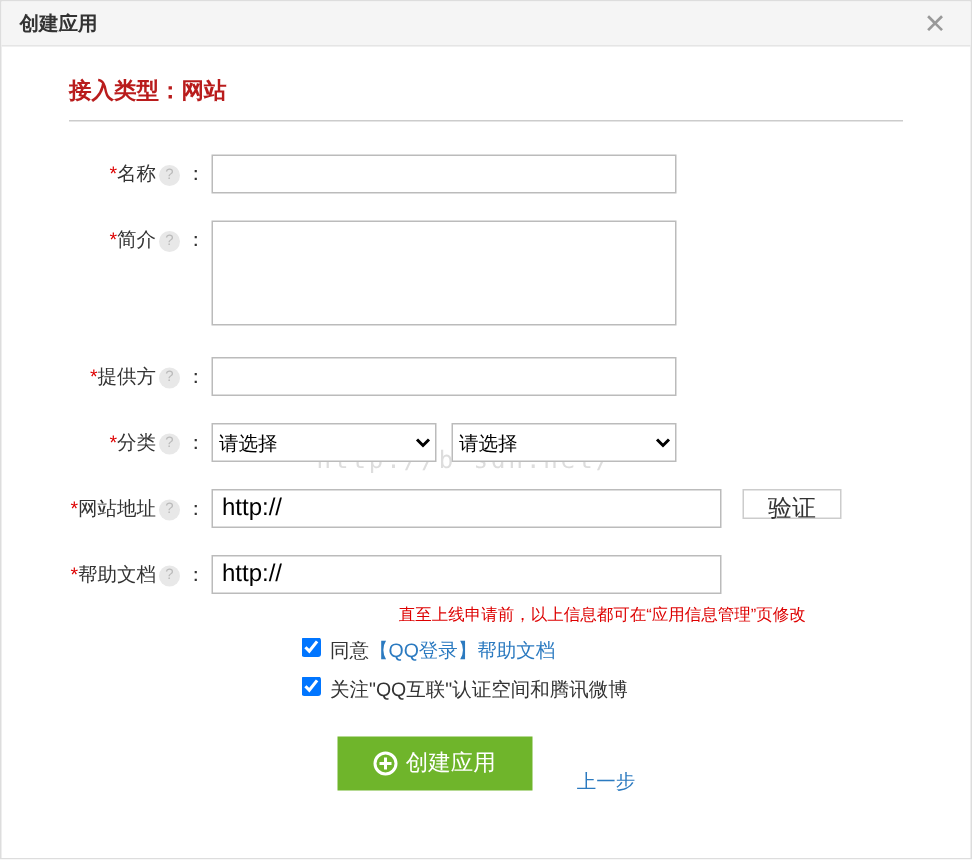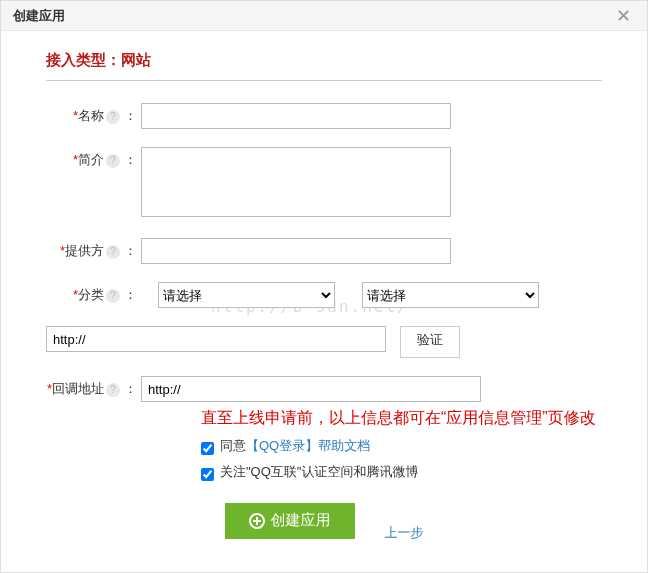--- a/index.html
+++ b/index.html
@@ -78,69 +78,69 @@
       text-align: center;
       vertical-align: middle;
       margin-left: 2px;
     }
     .form-ctrl { flex: 1; }
     .text-input {
       width: 310px;
       height: 26px;
       border: 1px solid #bbb;
       padding: 2px 6px;
-      font-size: 13px;
+      font-size: 16px;
       font-family: inherit;
     }
     .text-input.wide { width: 340px; }
     .textarea-input {
       width: 310px;
       height: 70px;
       border: 1px solid #bbb;
       padding: 4px 6px;
       font-size: 13px;
       font-family: inherit;
       resize: none;
     }
     .select-input {
-      width: 177px;
+      width: 150px;
       height: 26px;
       border: 1px solid #bbb;
       font-size: 13px;
       font-family: inherit;
       background: #fff;
-      margin-left: 17px;
     }
     .select-row { display: flex; gap: 10px; }
     .verify-btn {
       display: inline-block;
       border: 1px solid #ccc;
       background: #fff;
-      height: 32px;
+      height: 20px;
       line-height: 26px;
       padding: 0 16px;
       margin-left: 14px;
-      font-size: 13px;
+      font-size: 16px;
       cursor: pointer;
       vertical-align: top;
     }
     .help-doc-link {
       color: #2b7ac0;
       font-size: 12px;
       padding-left: 4px;
     }
     .below-callback-row { margin-left: 99px; }
     .red-note {
       color: #d00;
-      font-size: 16px;
+      font-size: 11px;
       margin: 4px 0 8px 56px;
+      text-align: center;
     }
     .check-row {
       display: flex;
-      align-items: flex-end;
+      align-items: flex-start;
       margin: 8px 0 8px 56px;
       font-size: 13px;
     }
     .check-row input { margin-right: 6px; }
     .blue-link { color: #2b7ac0; }
     .action-row {
       display: flex;
       align-items: center;
       justify-content: center;
       margin-top: 18px;
@@ -242,28 +242,31 @@
         <select class="select-input">
           <option>请选择</option>
         </select>
         <select class="select-input">
           <option>请选择</option>
         </select>
       </div>
     </div>
 
     <div class="form-row">
+      <div class="form-label">
+        <span class="req">*</span><span>网站地址</span><span class="help-q">?</span><span class="colon">：</span>
+      </div>
       <div class="form-ctrl">
         <input type="text" class="text-input wide" value="http://" style=""><span class="verify-btn">验证</span>
       </div>
     </div>
 
     <div class="form-row tight">
       <div class="form-label">
-        <span class="req">*</span><span>回调地址</span><span class="help-q">?</span><span class="colon">：</span>
+        <span class="req">*</span><span>帮助文档</span><span class="help-q">?</span><span class="colon">：</span>
       </div>
       <div class="form-ctrl">
         <input type="text" class="text-input wide" value="http://" style="">
       </div>
     </div>
 
     <div class="below-callback-row">
       <div class="red-note">直至上线申请前，以上信息都可在“应用信息管理”页修改</div>
       <div class="check-row">
         <input type="checkbox" checked="" style="">

